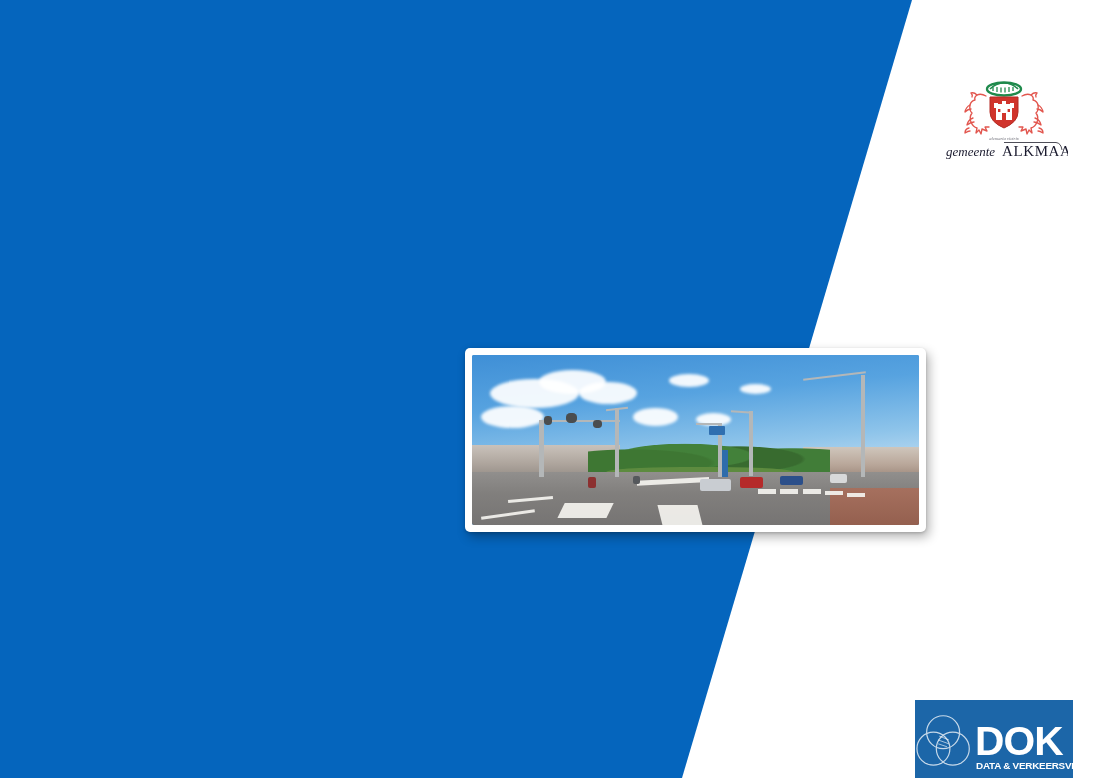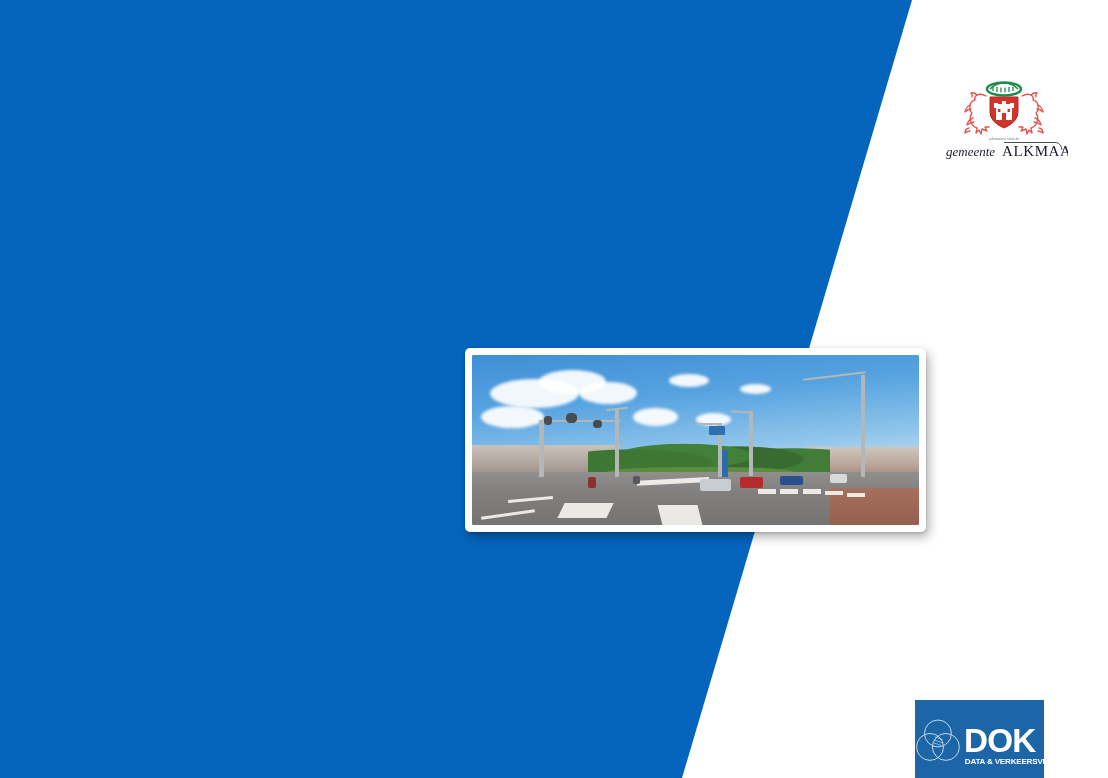--- a/index.html
+++ b/index.html
@@ -124,21 +124,21 @@
     position:absolute;
     left:940px; top:76px;
     width:128px; height:88px;text-decoration:underline;
   }
   .coa svg { width:100%; height:100%; display:block; }
 
   
   .dok {
     position:absolute;
     left:915px; top:700px;
-    width:129px; height:78px;
+    width:158px; height:78px;
     background:#1C66A8;
     overflow:hidden;
   }
   .dok svg { width:100%; height:100%; display:block; }
 </style>
 </head>
 <body>
 
 <div id="slide">
 

